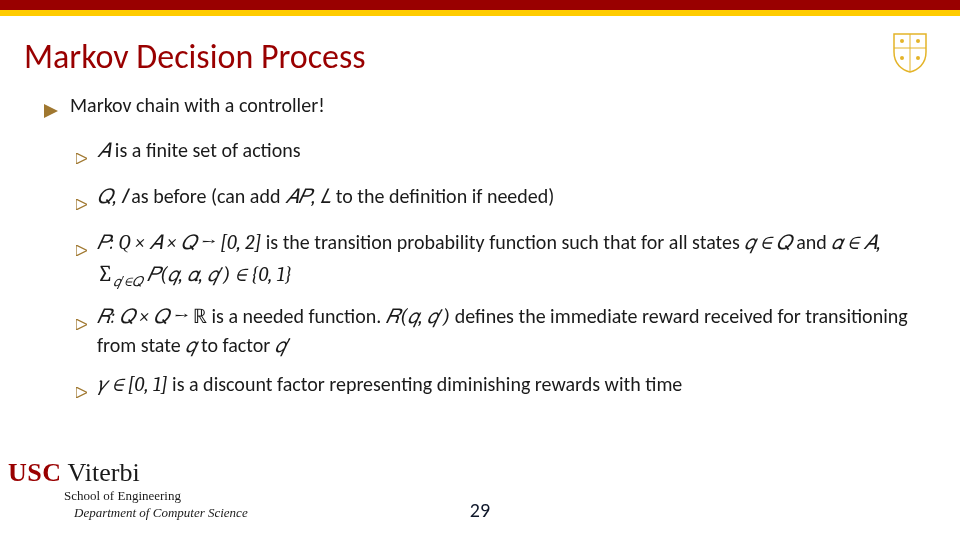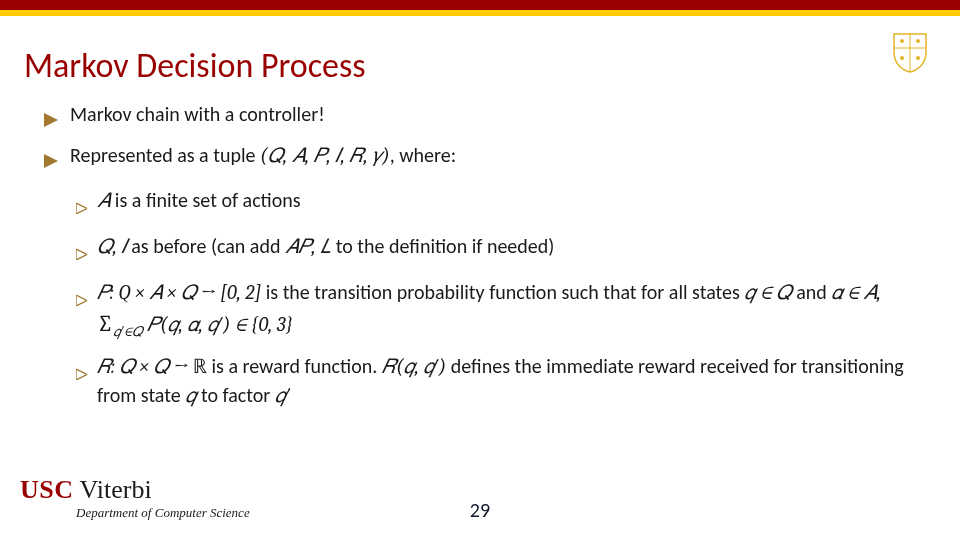--- a/index.html
+++ b/index.html
@@ -15,21 +15,21 @@
     width: 100%;
     height: 10px;
     background: #990000;
   }
   .gold-stripe {
     width: 100%;
     height: 6px;
     background: #ffcc00;
   }
   .title-area {
-    padding: 29px 24px 6px 24px;
+    padding: 20px 24px 6px 24px;
     position: relative;
   }
   .title {
     color: #990000;
     font-size: 34px;
     font-weight: 400;
     font-family: "Calibri", "Segoe UI", Arial, sans-serif;
   }
   .logo {
     position: absolute;
@@ -72,21 +72,21 @@
   }
   .footer {
     position: absolute;
     left: 0;
     bottom: 18px;
     width: 100%;
     display: flex;
     align-items: flex-start;
   }
   .footer-left {
-    padding-left: 20px;
+    padding-left: 8px;
   }
   .usc {
     font-family: Georgia, "Times New Roman", serif;
     font-size: 26px;
     color: #990000;
     font-weight: 700;
     letter-spacing: 0.5px;
   }
   .viterbi {
     font-family: Georgia, "Times New Roman", serif;
@@ -97,20 +97,21 @@
   }
   .dept {
     font-family: Georgia, "Times New Roman", serif;
     font-size: 13px;
     color: #1a1a1a;
     margin-left: 56px;
     line-height: 1.3;
   }
   .dept .line2 {
     font-style: italic;
+    margin-left: 10px;
   }
   .page-num {
     position: absolute;
     left: 50%;
     transform: translateX(-50%);
     bottom: 0;
     font-size: 20px;
     color: #0f172a;
   }
   .bbb {
@@ -147,30 +148,20 @@
 
   <div class="bullet-row">
     <span class="arrow-big">
       <svg width="14" height="14" viewBox="0 0 14 14">
           <polygon points="0,0 14,7 0,14" fill="#a07830"></polygon>
         </svg>
     </span>
     <span>Markov chain with a controller!</span>
   </div>
 
-  <div class="bullet-row">
-    <span class="arrow-big">
-      <svg width="14" height="14" viewBox="0 0 14 14">
-          <polygon points="0,0 14,7 0,14" fill="#a07830"></polygon>
-        </svg>
-    </span>
-    <span>
-      <span>Represented as a tuple </span><span class="math">(𝑄, 𝐴, 𝑃, 𝐼, 𝑅, 𝛾)</span><span>, where:</span>
-    </span>
-  </div>
 
   <div class="sub">
 
     <div class="bullet-row">
       <span class="arrow-small">
         <svg width="11" height="11" viewBox="0 0 11 11">
             <polygon points="0,0 11,5.5 0,11" fill="none" stroke="#a07830" stroke-width="1.3"></polygon>
           </svg>
       </span>
       <span>
@@ -189,42 +180,53 @@
       </span>
     </div>
 
     <div class="bullet-row">
       <span class="arrow-small">
         <svg width="11" height="11" viewBox="0 0 11 11">
             <polygon points="0,0 11,5.5 0,11" fill="none" stroke="#a07830" stroke-width="1.3"></polygon>
           </svg>
       </span>
       <span>
-        <span class="math">𝑃: Q × 𝐴 × 𝑄 → [0, 2]</span><span> is the transition probability function such that for all states </span><span class="math">𝑞 ∈ 𝑄</span><span> and </span><span class="math">𝛼 ∈ 𝐴, </span><span class="sum" style="font-size:1.15em;">∑</span><sub class="math" style="font-size:0.68em;">𝑞′∈𝑄</sub><span class="math"> 𝑃(𝑞, 𝛼, 𝑞′) ∈ {0, 3}</span>
-      </span>
-    </div>
-
-    <div class="bullet-row">
-      <span class="arrow-small">
-        <svg width="11" height="11" viewBox="0 0 11 11">
-            <polygon points="0,0 11,5.5 0,11" fill="none" stroke="#a07830" stroke-width="1.3"></polygon>
-          </svg>
-      </span>
-      <span>
-        <span class="math">𝑅: 𝑄 × 𝑄 → </span><span class="bbb">ℝ</span><span> is a reward function. </span><span class="math">𝑅(𝑞, 𝑞′)</span><span> defines the immediate reward received for transitioning from state </span><span class="math">𝑞</span><span> to factor </span><span class="math">𝑞′</span>
-      </span>
-    </div>
-
+        <span class="math">𝑃: Q × 𝐴 × 𝑄 → [0, 2]</span><span> is the transition probability function such that for all states </span><span class="math">𝑞 ∈ 𝑄</span><span> and </span><span class="math">𝛼 ∈ 𝐴, </span><span class="sum" style="font-size:1.15em;">∑</span><sub class="math" style="font-size:0.68em;">𝑞′∈𝑄</sub><span class="math"> 𝑃(𝑞, 𝛼, 𝑞′) ∈ {0, 1}</span>
+      </span>
+    </div>
+
+    <div class="bullet-row">
+      <span class="arrow-small">
+        <svg width="11" height="11" viewBox="0 0 11 11">
+            <polygon points="0,0 11,5.5 0,11" fill="none" stroke="#a07830" stroke-width="1.3"></polygon>
+          </svg>
+      </span>
+      <span>
+        <span class="math">𝑅: 𝑄 × 𝑄 → </span><span class="bbb">ℝ</span><span> is a needed function. </span><span class="math">𝑅(𝑞, 𝑞′)</span><span> defines the immediate reward received for transitioning from state </span><span class="math">𝑞</span><span> to factor </span><span class="math">𝑞′</span>
+      </span>
+    </div>
+
+    <div class="bullet-row">
+      <span class="arrow-small">
+        <svg width="11" height="11" viewBox="0 0 11 11">
+            <polygon points="0,0 11,5.5 0,11" fill="none" stroke="#a07830" stroke-width="1.3"></polygon>
+          </svg>
+      </span>
+      <span>
+        <span class="math">𝛾 ∈ [0, 1]</span><span> is a discount factor representing diminishing rewards with time</span>
+      </span>
+    </div>
 
   </div>
 </div>
 
 <div class="footer">
   <div class="footer-left">
     <div>
       <span class="usc">USC</span><span class="viterbi">Viterbi</span>
     </div>
     <div class="dept">
+      <div>School of Engineering</div>
       <div class="line2">Department of Computer Science</div>
     </div>
   </div>
   <div class="page-num">29</div>
 </div>
 
 </body></html>

